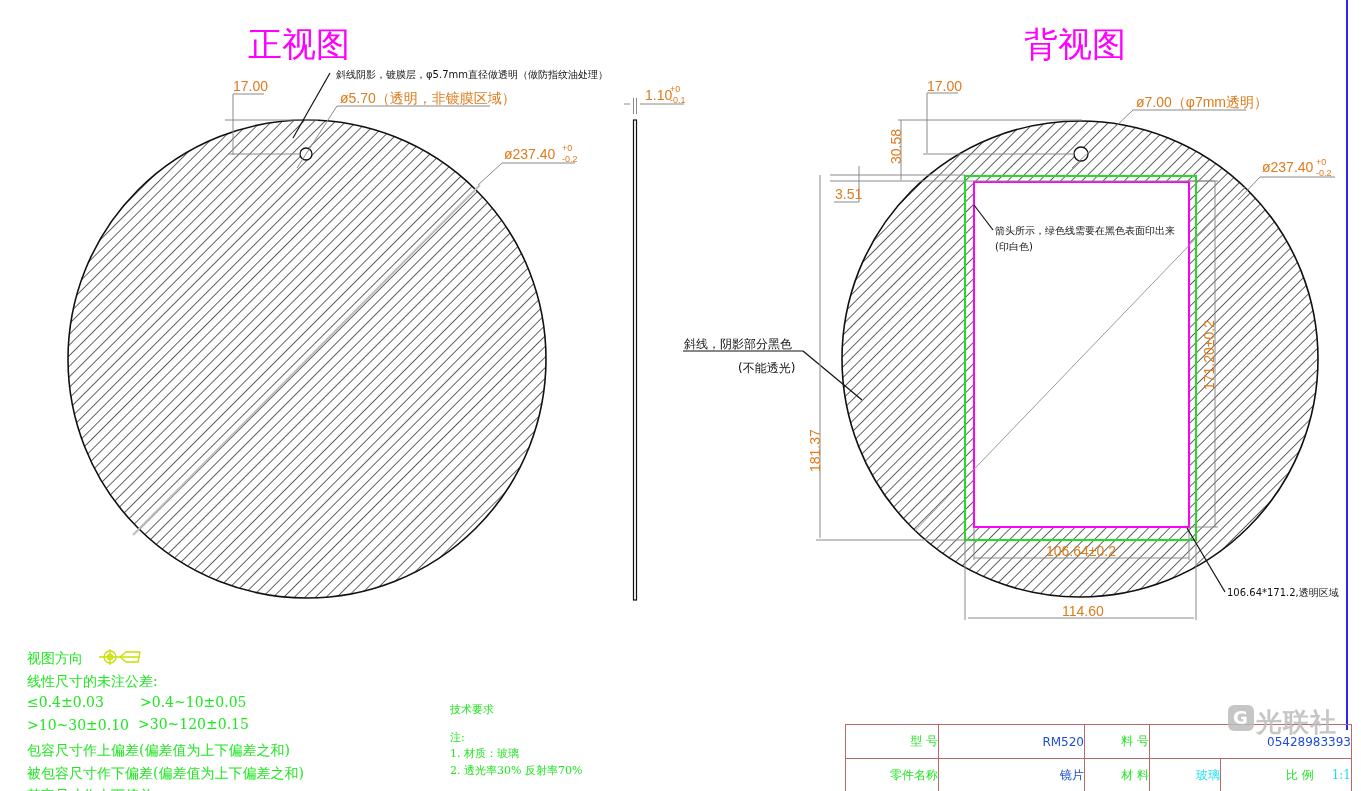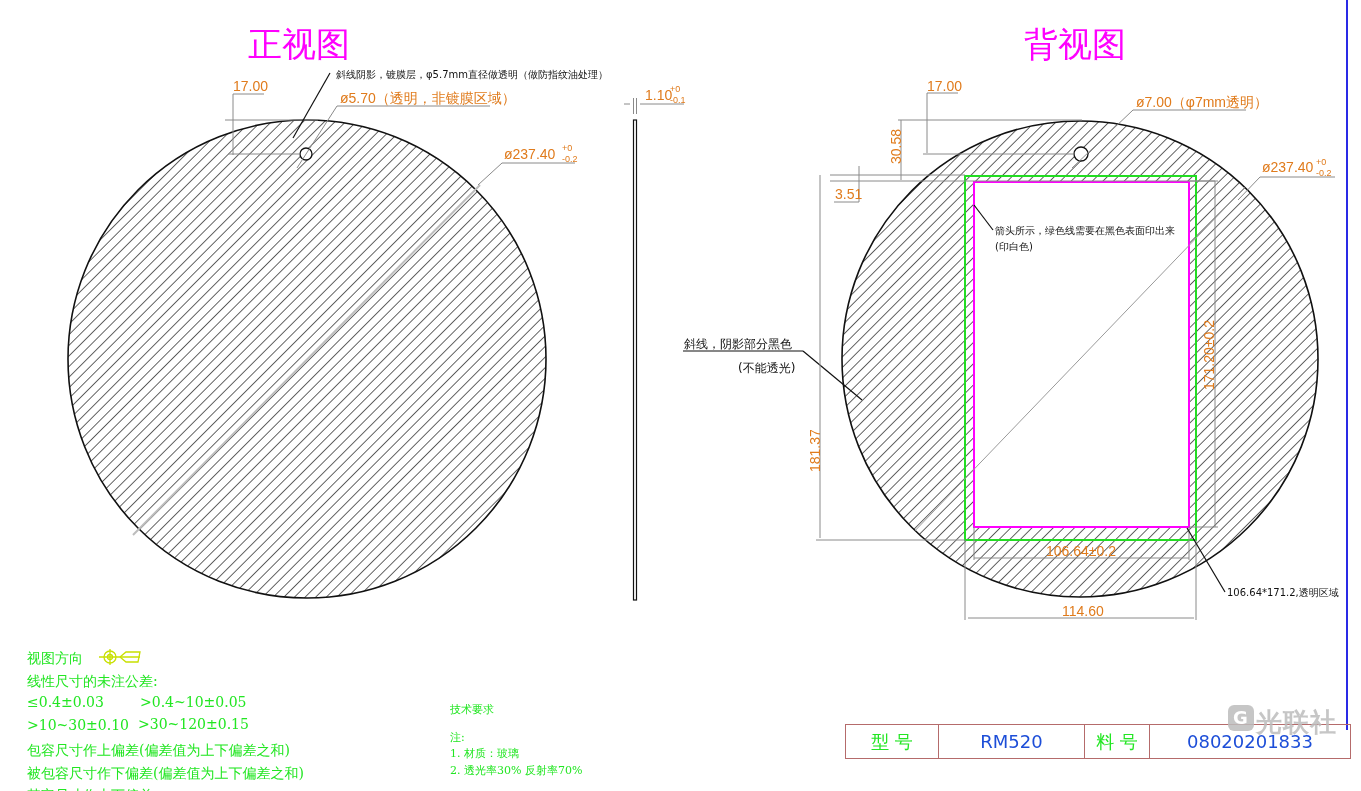--- a/index.html
+++ b/index.html
@@ -9,22 +9,22 @@
   .title { font-family: "DejaVu Serif", "Liberation Serif", serif; fill:#ff00ff; font-size:34px; }
   .dim { font-family: "Liberation Sans", "DejaVu Sans", sans-serif; fill:#e07b1c; font-size:14px; }
   .dimsm { font-family: "Liberation Sans", "DejaVu Sans", sans-serif; fill:#e07b1c; font-size:9px; }
   .note { font-family: "DejaVu Sans", "Liberation Sans", sans-serif; fill:#111; font-size:10px; }
   .note12 { font-family: "DejaVu Sans", "Liberation Sans", sans-serif; fill:#111; font-size:12px; }
   .green { font-family: "DejaVu Serif", "Liberation Serif", serif; fill:#22e622; font-size:14px; }
   .greensm { font-family: "DejaVu Serif", "Liberation Serif", serif; fill:#22e622; font-size:11px; }
   .dl { stroke:#8a8a8a; stroke-width:1; fill:none; }
 
   .tb { position:absolute; left:845px; top:724px; border-collapse:collapse; }
-  .tb td { border:1.5px solid #b56b6b; height:33px; padding:0; text-align:center;
-           font-size:18px; font-family: "DejaVu Sans", "Liberation Sans", sans-serif; }
+  .tb td { border:1.5px solid #b56b6b; height:33px; padding:0; text-align:right;
+           font-size:12px; font-family: "DejaVu Sans", "Liberation Sans", sans-serif; }
   .tb .lbl { color:#22e622; font-family:"DejaVu Serif","Liberation Serif",serif; }
   .tb .val { color:#1d4ed8; }
   .tb .cyan { color:#22e0f0; font-family:"DejaVu Serif","Liberation Serif",serif; }
   .watermark { position:absolute; left:1228px; top:705px; color:#bdbdbd; font-size:26px; font-weight:bold;
                font-family:"DejaVu Sans","Liberation Sans",sans-serif; opacity:0.85; letter-spacing:1px; }
   .wm-logo { display:inline-block; width:26px; height:26px; border-radius:6px; background:#bdbdbd;
              color:#fff; text-align:center; line-height:26px; font-size:18px; vertical-align:top; margin-right:2px; }
   .blue-edge { position:absolute; left:1346px; top:0; width:2px; height:730px; background:#2a2ae6; }
 </style>
 </head>
@@ -179,20 +179,30 @@
 </svg>
 
 <div class="blue-edge"></div>
 
 <table class="tb">
   <tbody>
       <tr>
     <td class="lbl" style="width:92px">型  号</td>
     <td class="val" style="width:145px">RM520</td>
     <td class="lbl" style="width:64px">料  号</td>
-    <td class="val" colspan="2" style="width:200px">08020201833</td>
+    <td class="val" colspan="2" style="width:200px">05428983393</td>
+  </tr>
+  <tr>
+    <td class="lbl">零件名称</td>
+    <td class="val">镜片</td>
+    <td class="lbl">材  料</td>
+    <td class="cyan" style="width:70px">玻璃</td>
+    <td style="width:130px;padding:0">
+      <span class="lbl" style="color:#22e622;font-family:'DejaVu Serif',serif;">比  例</span>
+      <span class="cyan" style="margin-left:14px;color:#22e0f0;">1:1</span>
+    </td>
   </tr>
 </tbody>
   </table>
 
 <div class="watermark">
   <span class="wm-logo">G</span><span>光联社</span>
 </div>
 
 </body></html>

